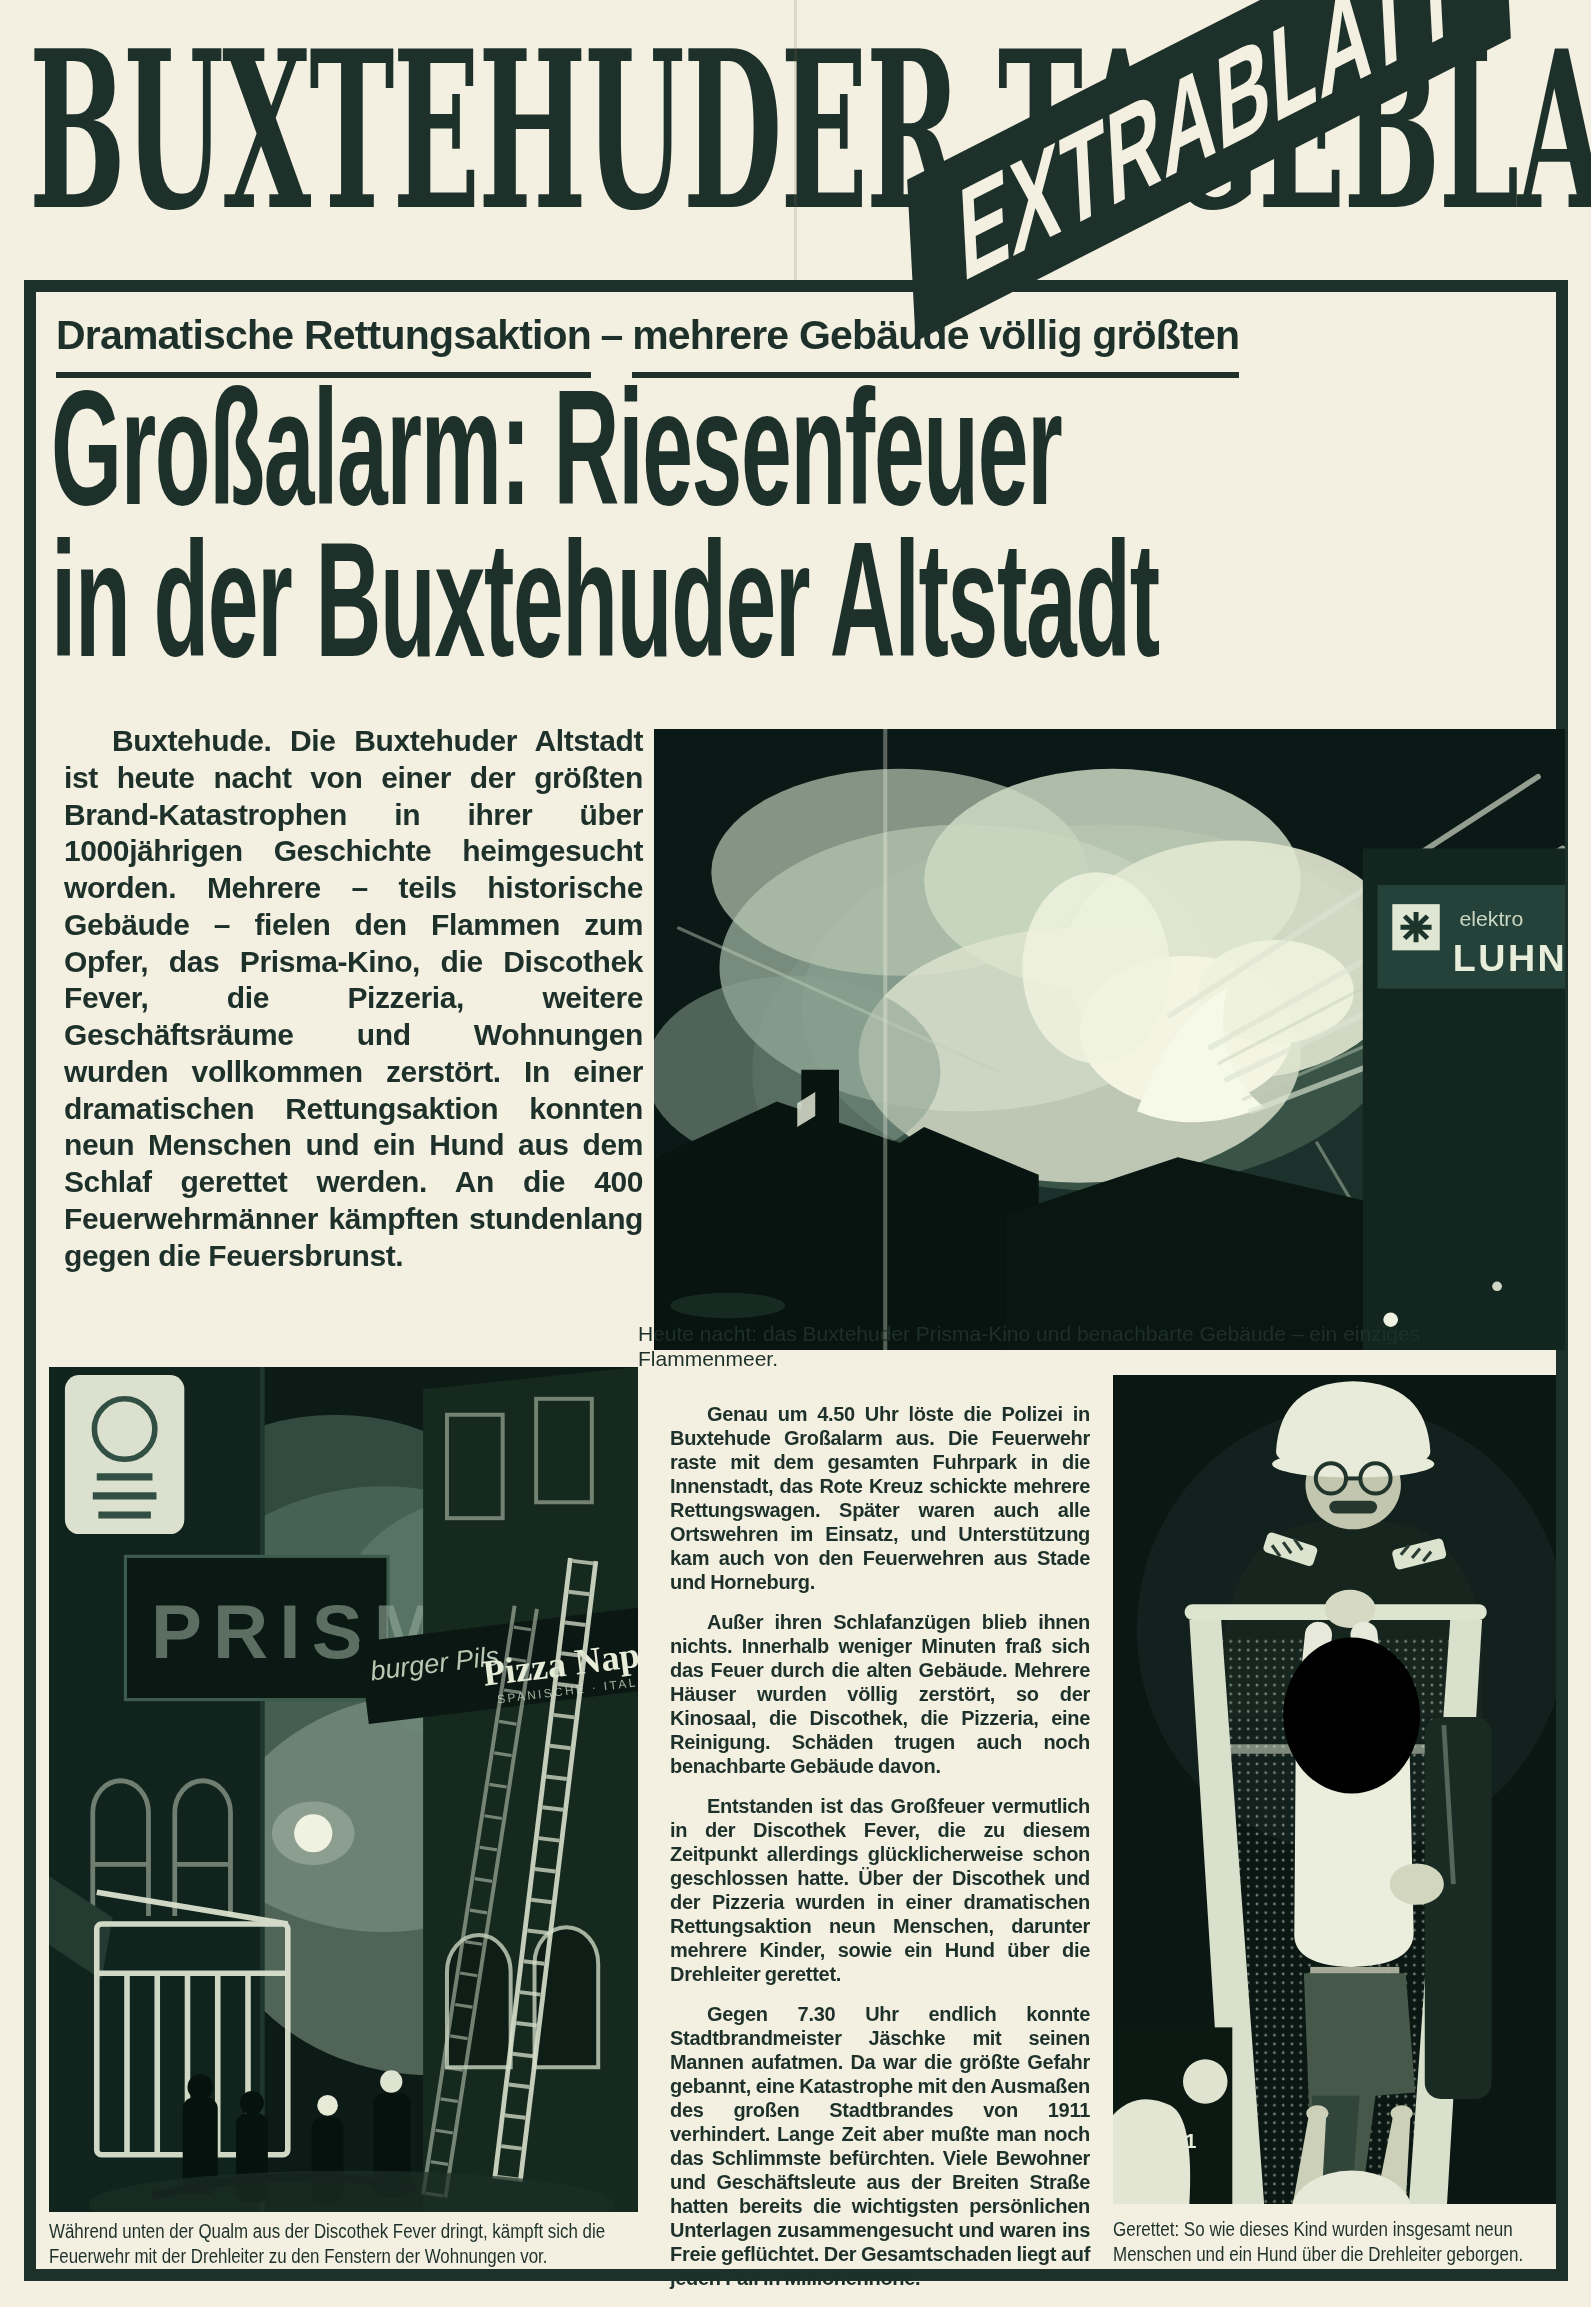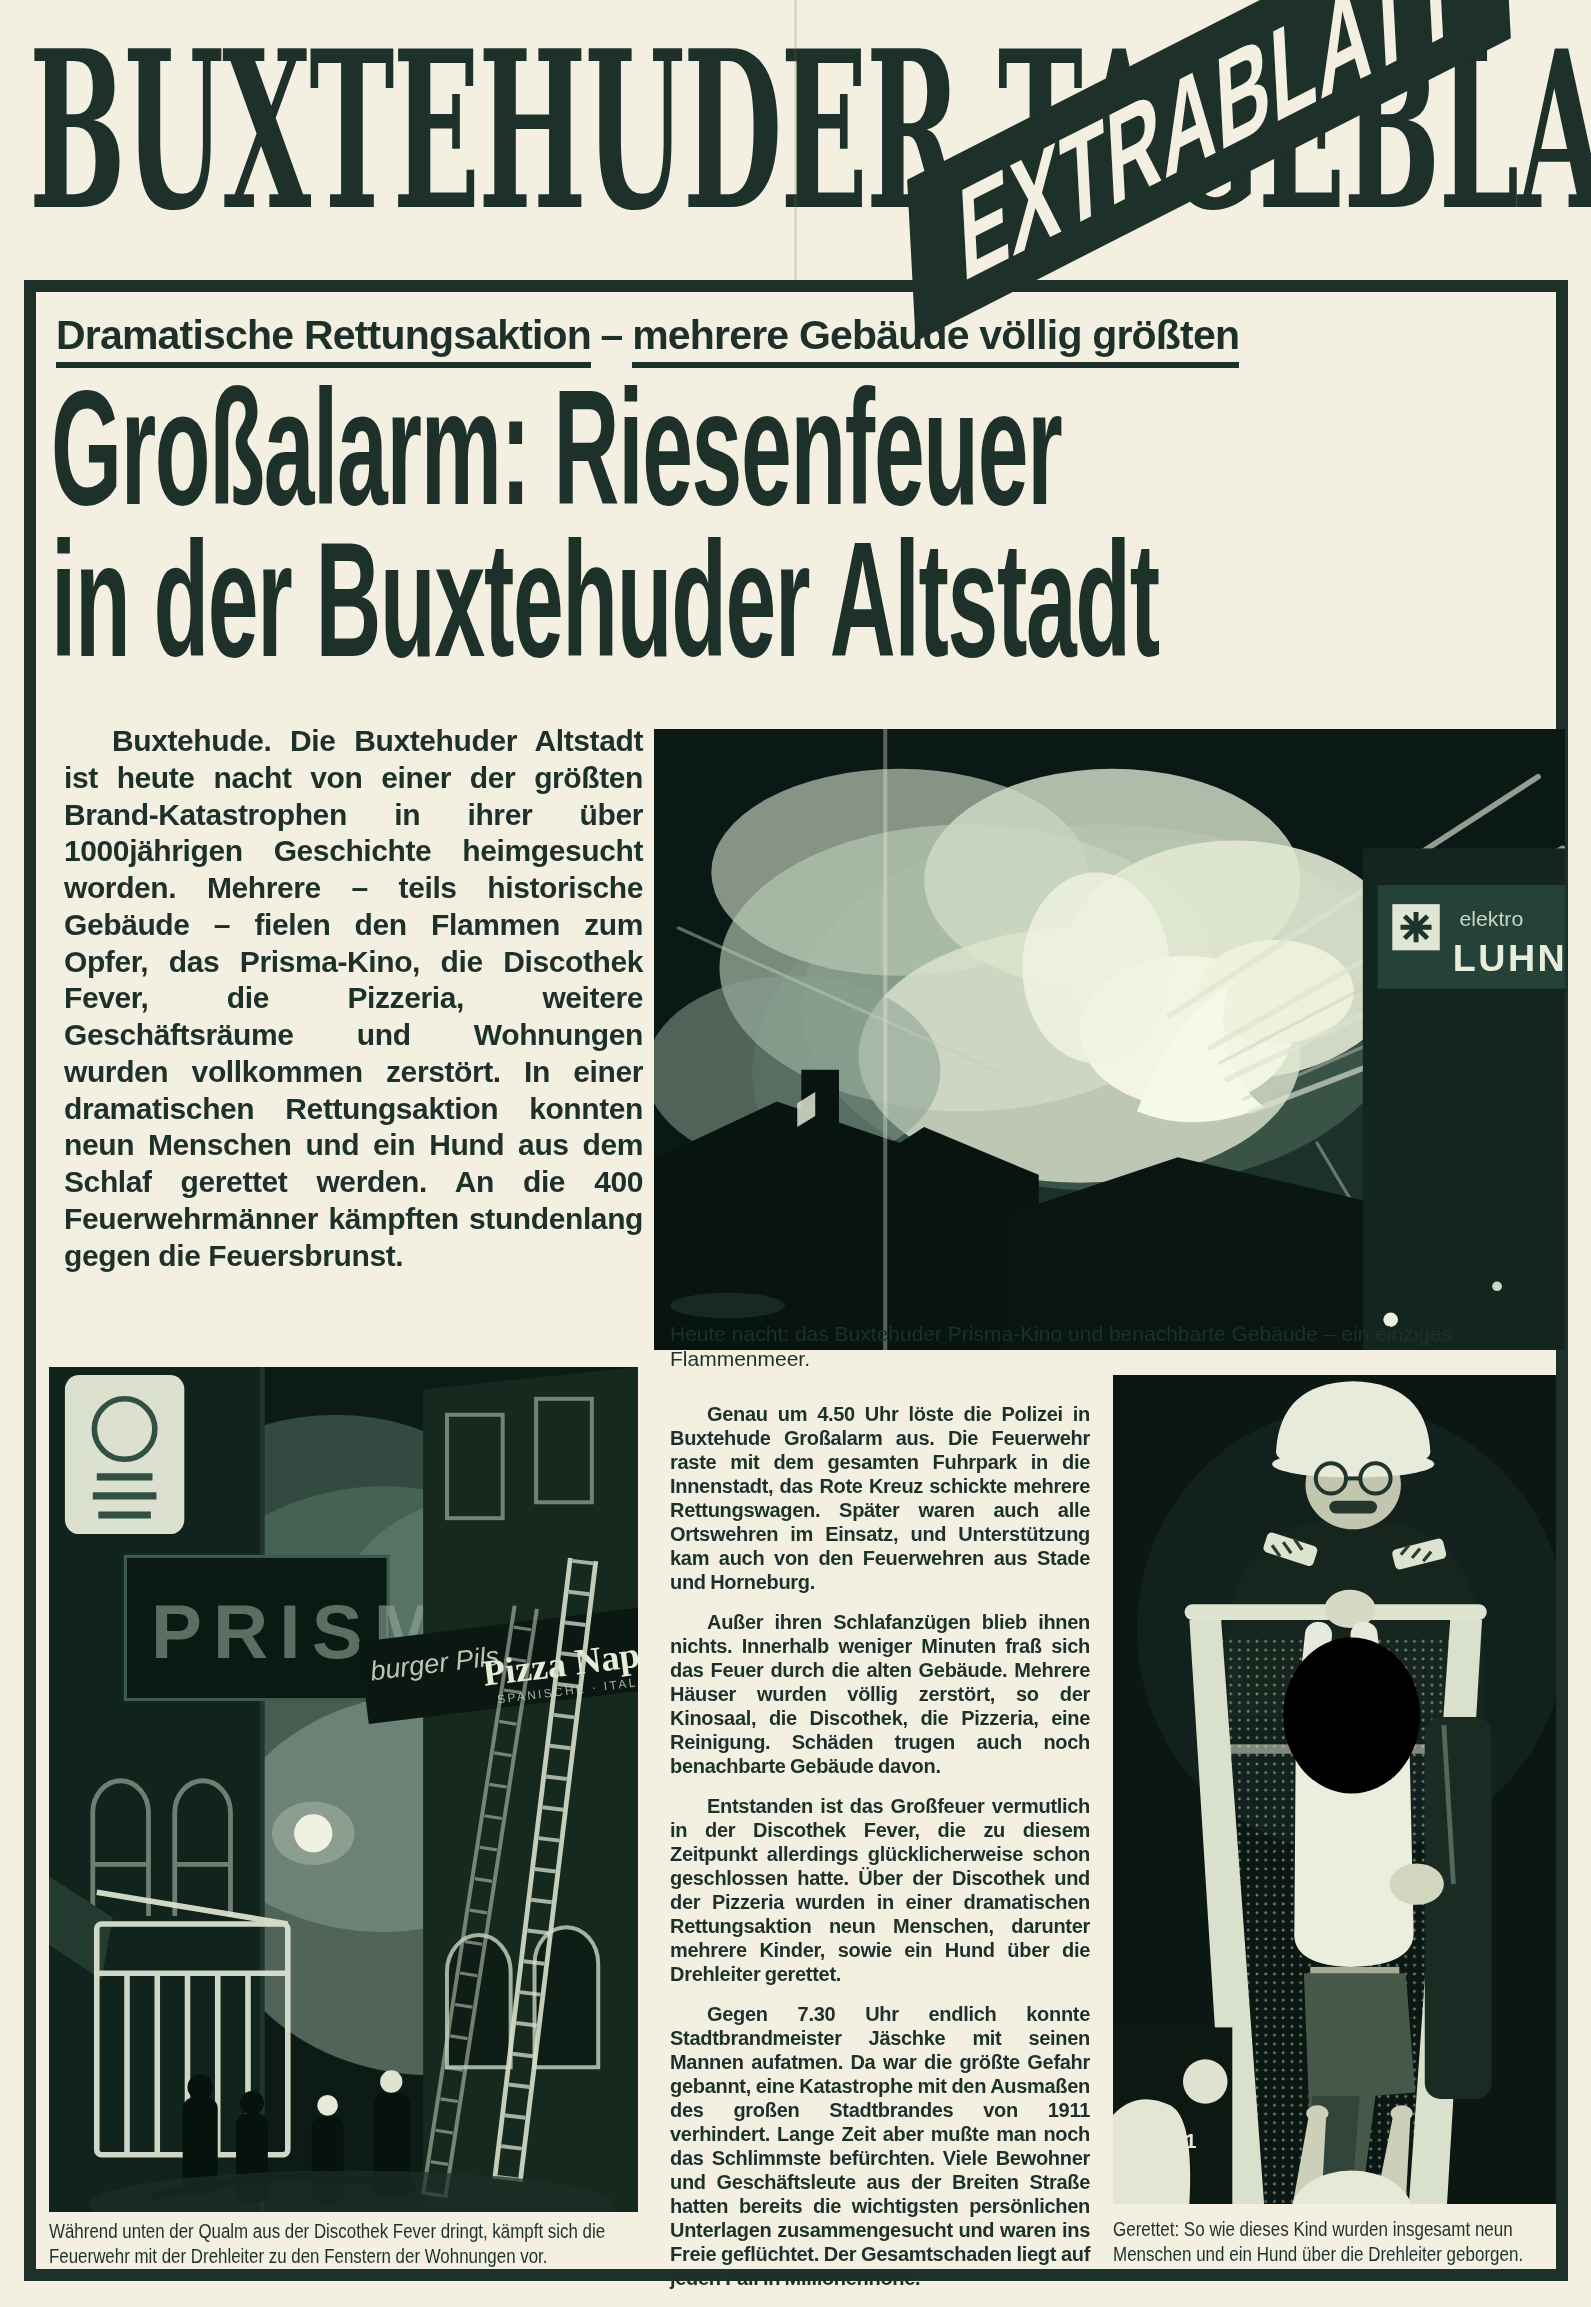--- a/index.html
+++ b/index.html
@@ -37,21 +37,21 @@
   
   .frame{
     position:absolute;left:24px;top:280px;width:1544px;height:2001px;
     border:12px solid var(--ink);box-sizing:border-box;
   }
   
   .kicker{
     position:absolute;left:56px;top:312px;
     font-size:41px;font-weight:bold;letter-spacing:-0.8px;white-space:nowrap;
   }
-  .kicker .u{display:inline-block;border-bottom:6.4px solid var(--ink);padding-bottom:3px;}
+  .kicker .u{display:inline-block;border-bottom:6.4px solid var(--ink);padding-bottom:13px;}
   .kicker .sep{display:inline-block;margin:0 9.5px;}
   
   .headline{
     position:absolute;left:51px;top:372px;
     font-size:163px;font-weight:bold;line-height:0.93;letter-spacing:-2.4px;
     white-space:nowrap;transform:scaleX(0.56);transform-origin:left top;
   }
   
   .lead{
     position:absolute;left:56px;top:715px;width:595px;
@@ -60,21 +60,21 @@
   }
   .lead p{margin:8px;text-indent:48px;}
   
   .photo{position:absolute;background:var(--photo-dark);}
   .photo svg{display:block;width:100%;height:100%;}
   #photo-fire{left:654px;top:729px;width:911px;height:621px;}
   #photo-ladder{left:49px;top:1367px;width:589px;height:845px;}
   #photo-rescue{left:1113px;top:1375px;width:443px;height:829px;}
   
   .caption{font-size:21px;line-height:25px;font-weight:normal;}
-  #caption-fire{position:absolute;left:670px;top:1321px;width:899px;}
+  #caption-fire{position:absolute;left:638px;top:1321px;width:899px;}
   #caption-ladder{
     position:absolute;left:49px;top:2219px;width:703px;
     font-size:20px;transform:scaleX(0.845);transform-origin:left top;
   }
   #caption-rescue{
     position:absolute;left:1113px;top:2217px;width:522px;
     font-size:20px;transform:scaleX(0.85);transform-origin:left top;
   }
   
   .article{

